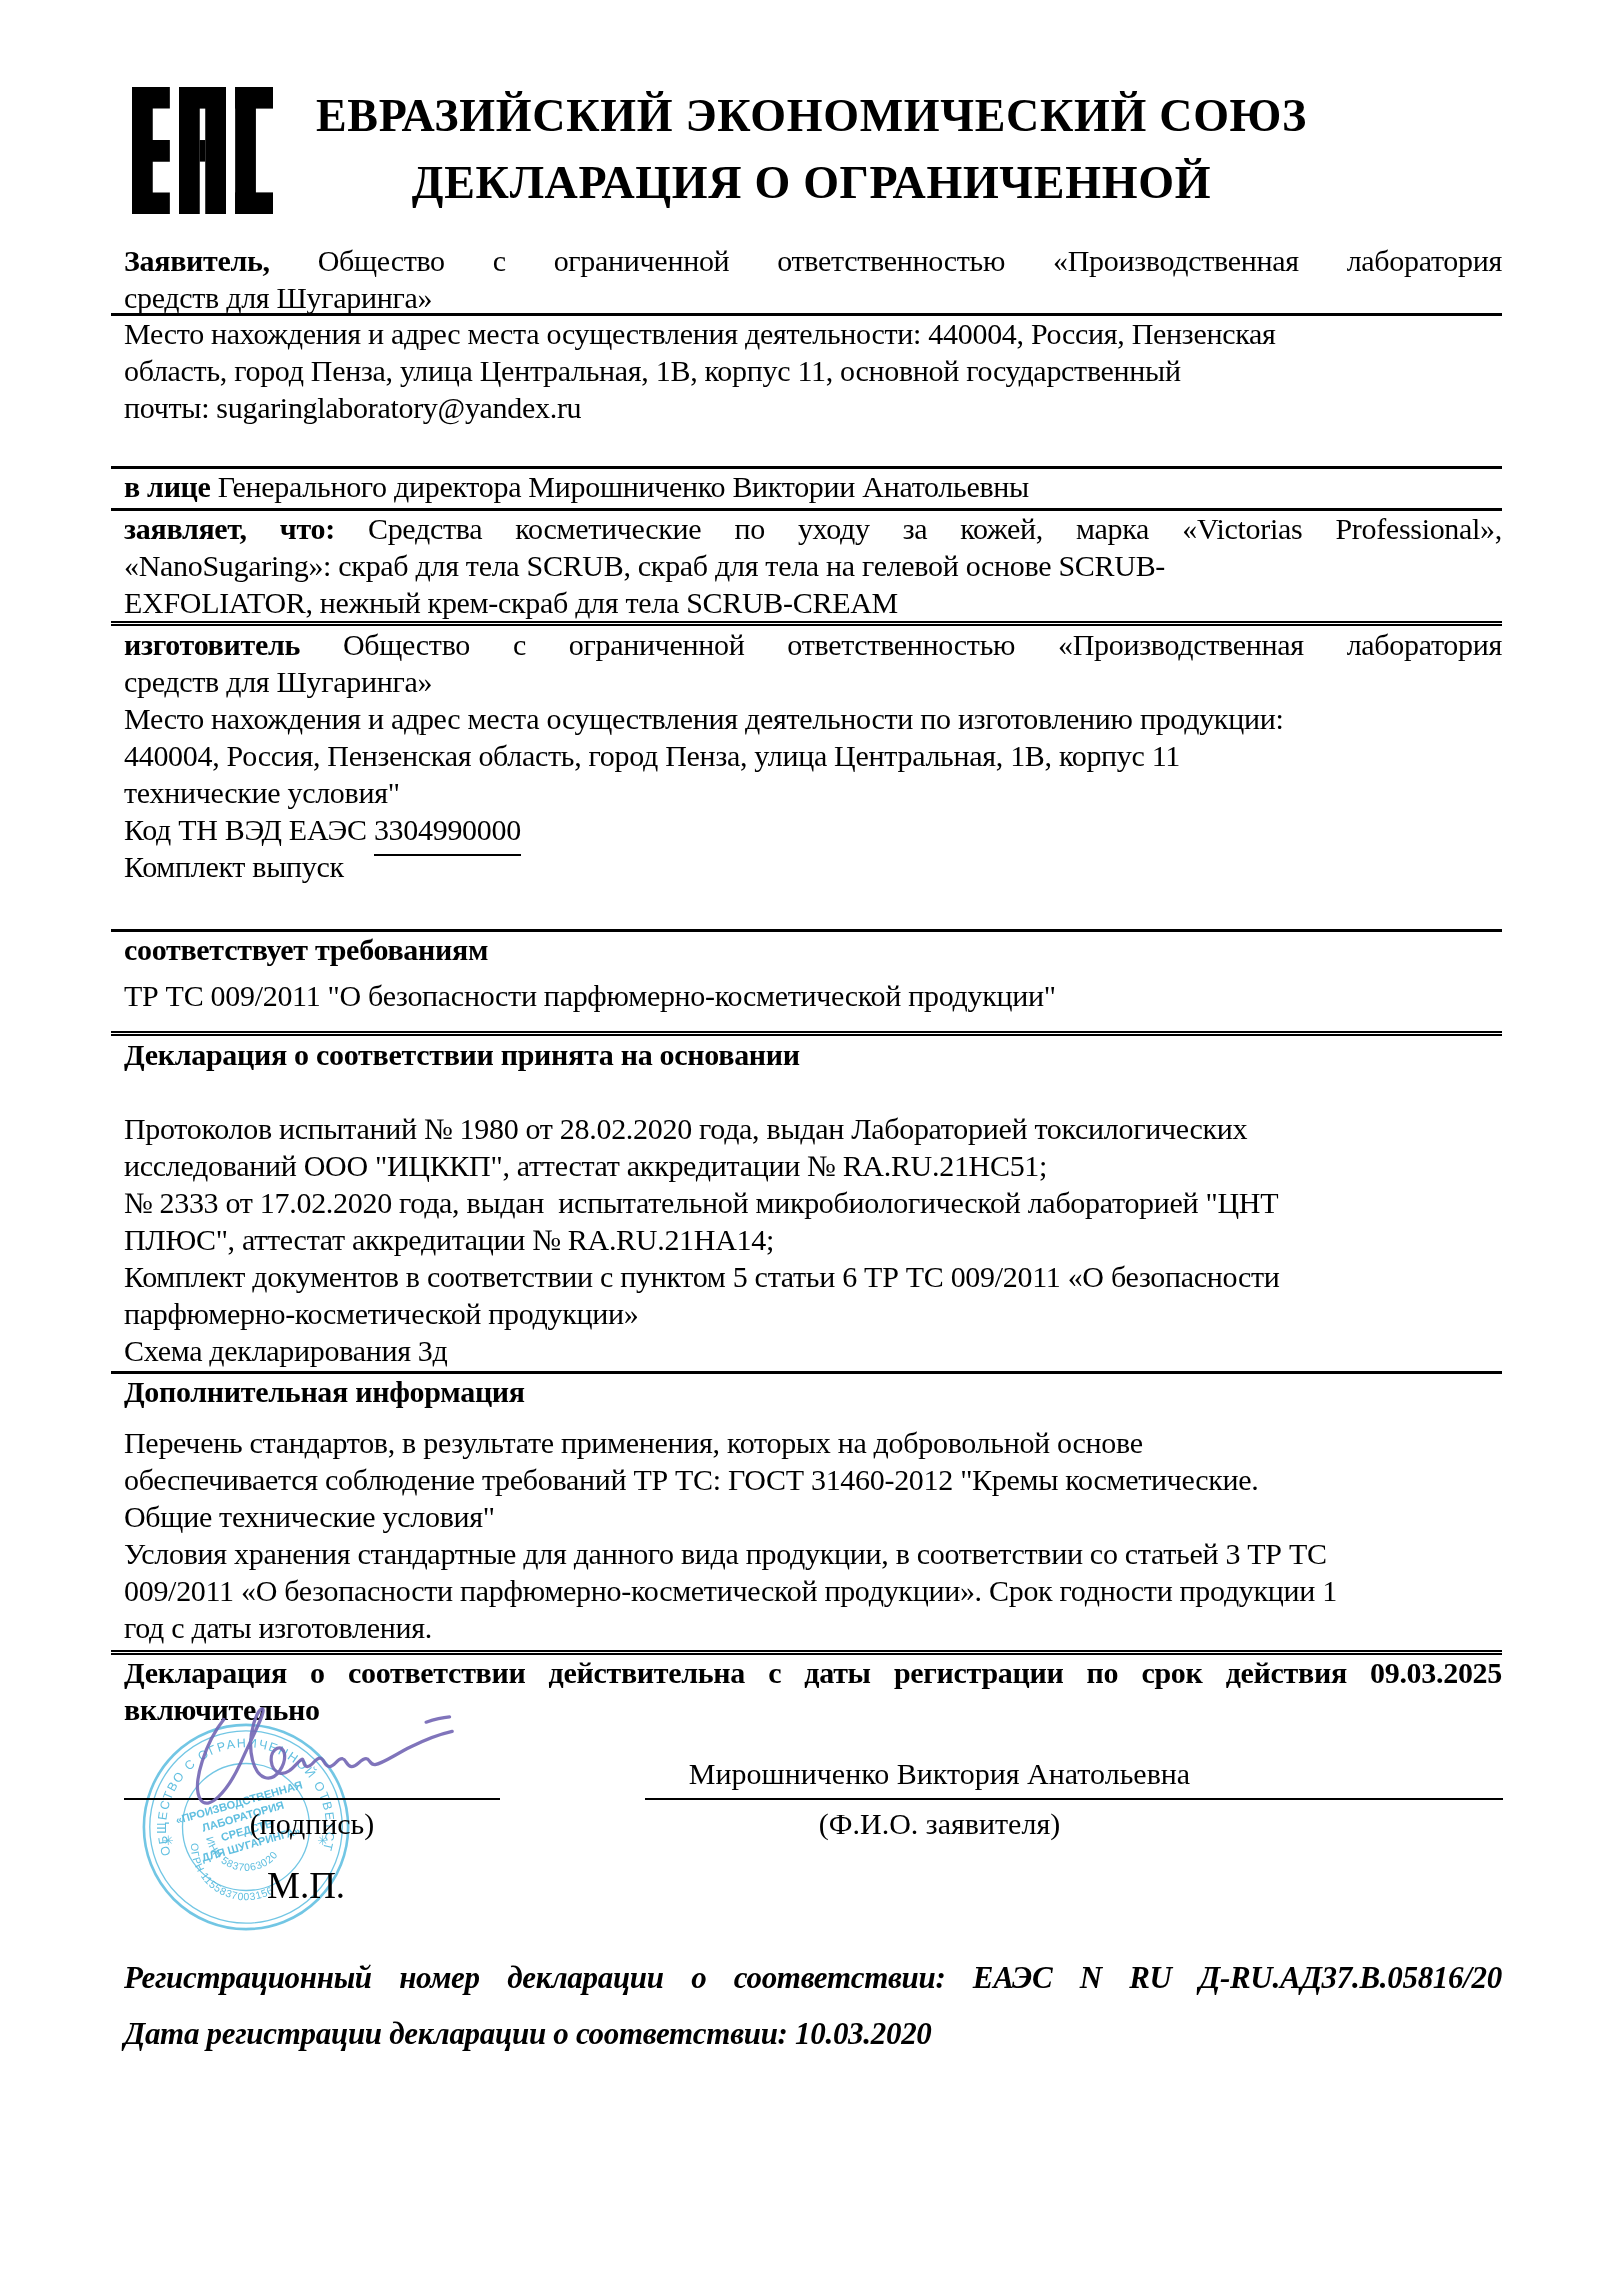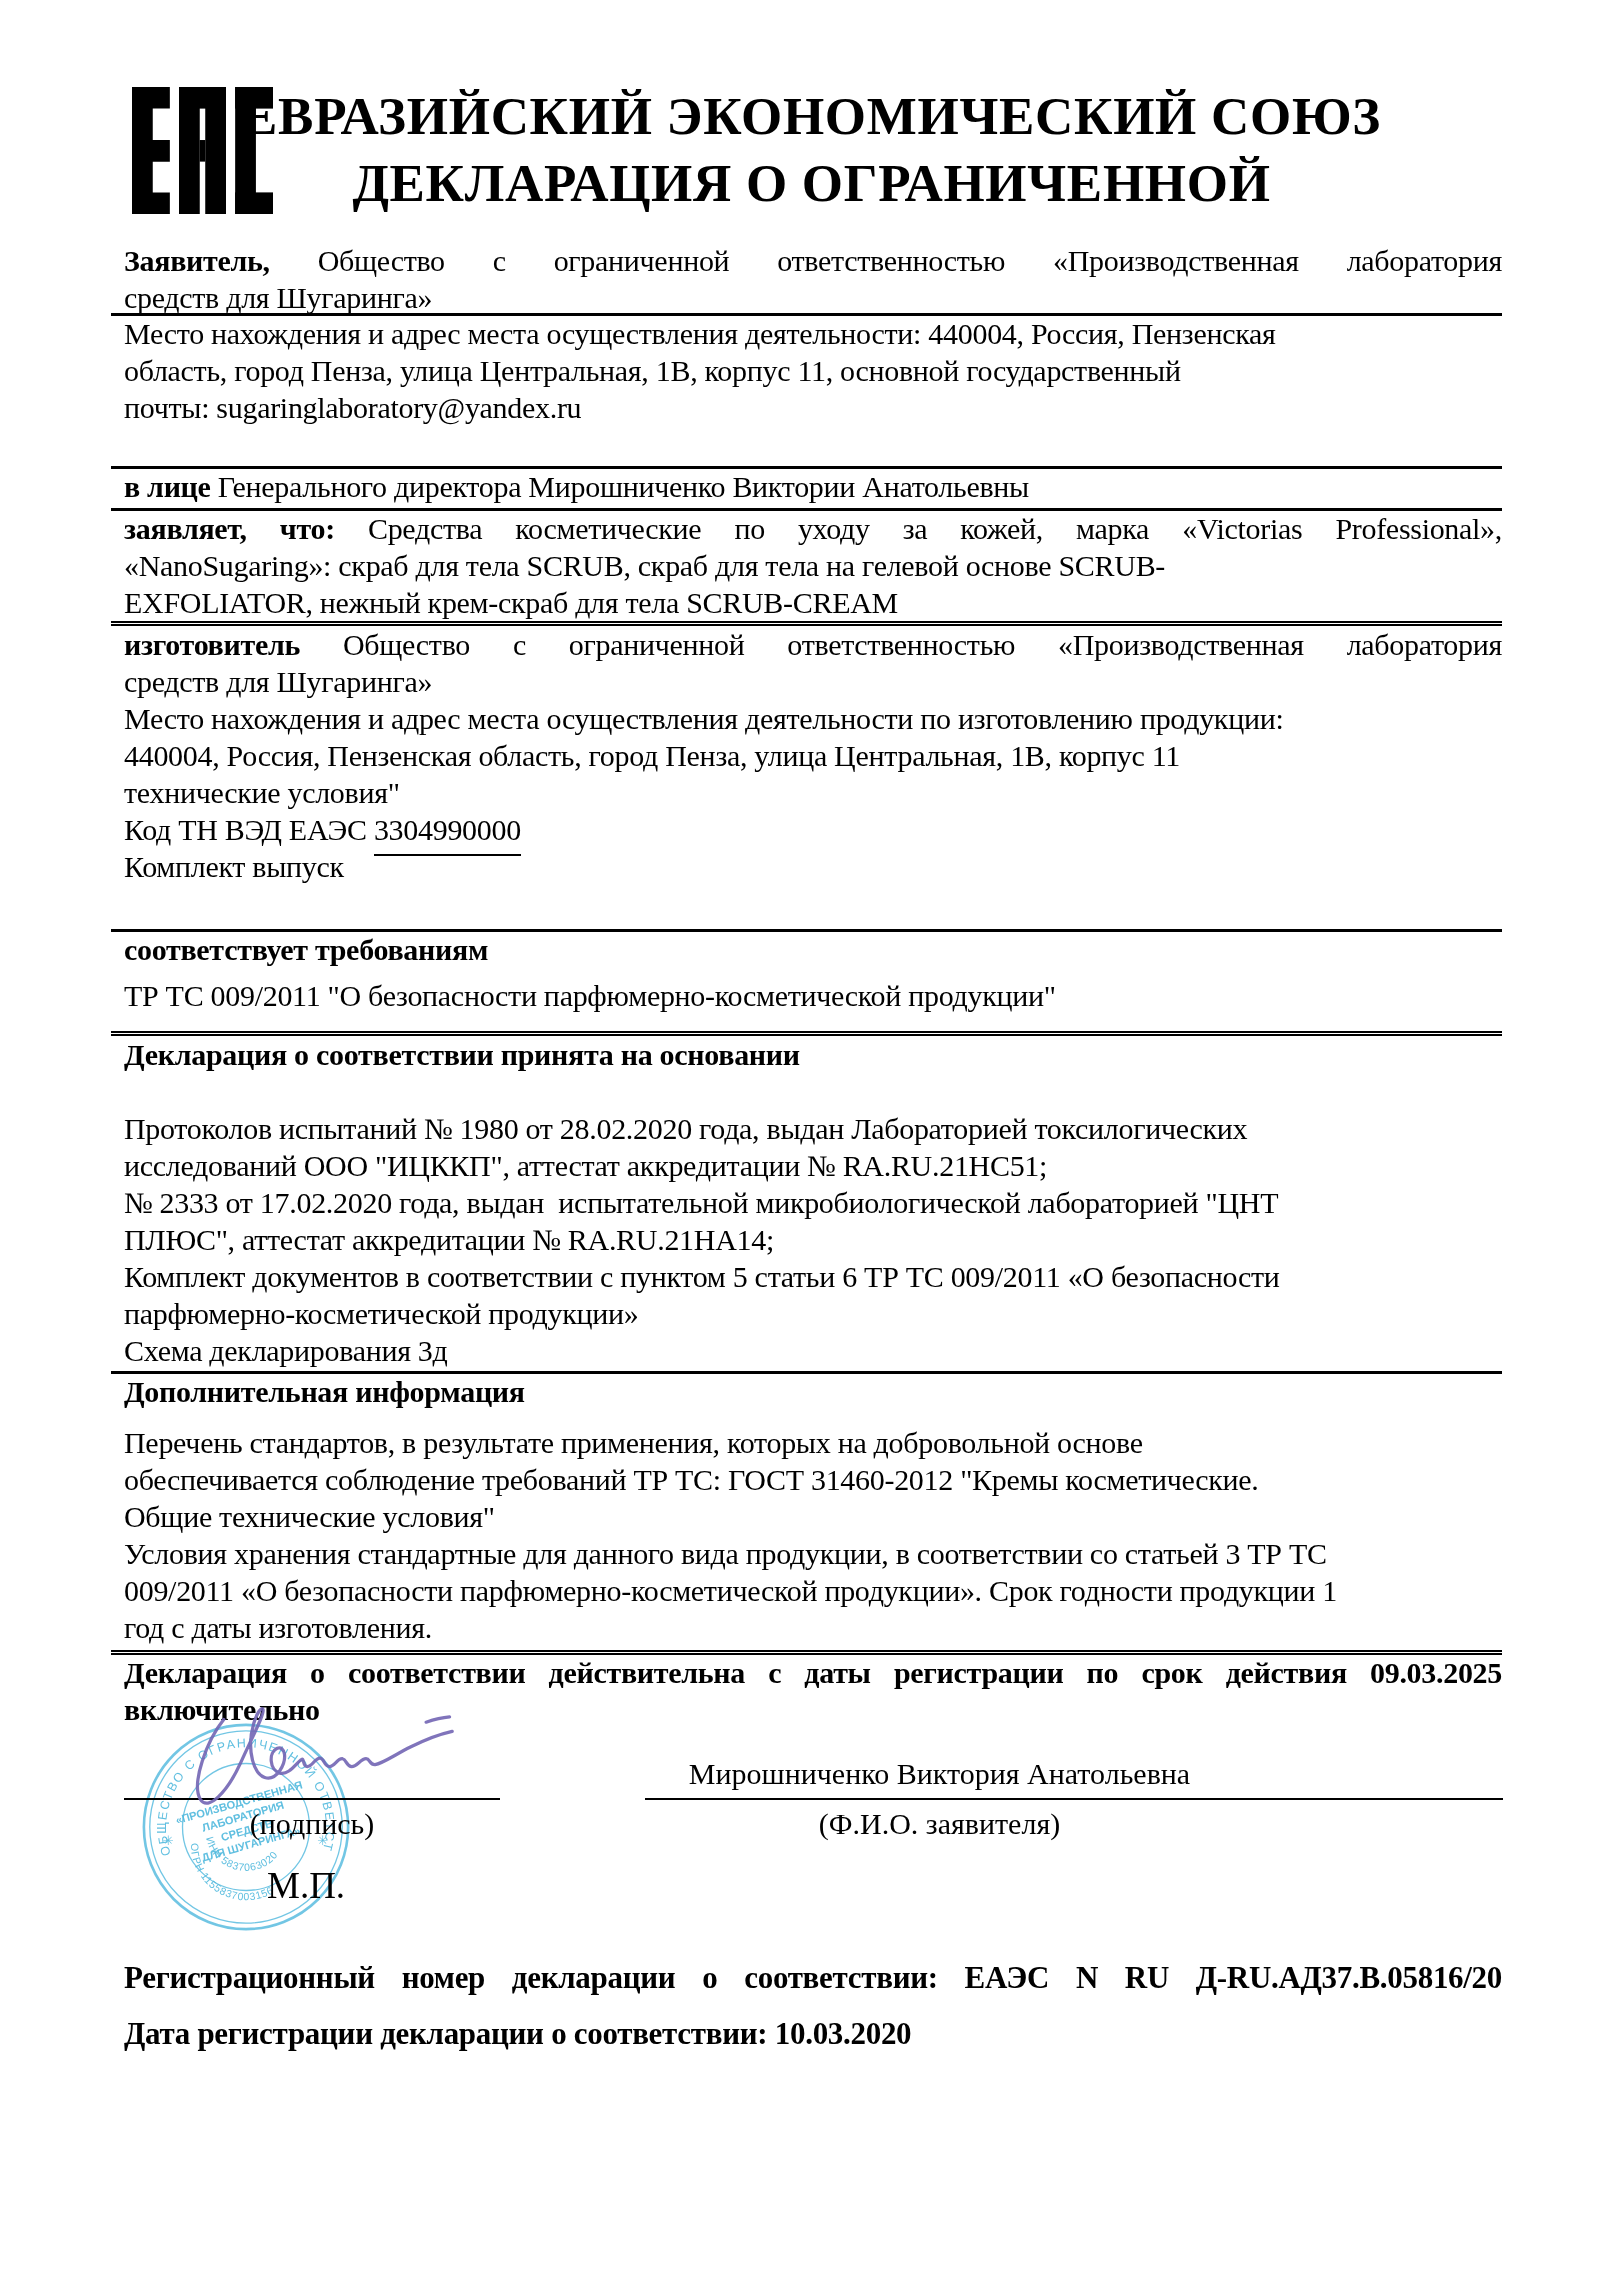--- a/index.html
+++ b/index.html
@@ -9,30 +9,30 @@
   }
   .blk{position:absolute;left:124px;width:1378px;}
   .ln{font-size:30px;line-height:37px;letter-spacing:-0.3px;white-space:pre;}
   .jl{white-space:normal;text-align:justify;text-align-last:justify;}
   .b{font-weight:bold;}
   .u{border-bottom:2.6px solid #000;padding-bottom:8px;}
   .rule{position:absolute;left:111px;width:1391px;height:2.6px;background:#000;}
   .rule.dbl{height:1.3px;background:#fff;border-top:2px solid #000;border-bottom:2px solid #000;}
   .sp{width:100%;}
   .doc-header{position:absolute;left:0;right:0;top:92px;text-align:center;font-weight:bold;}
-  .title{font-size:53px;line-height:48px;letter-spacing:0.7px;}
+  .title{font-size:46px;line-height:48px;letter-spacing:0.7px;}
   .t2{margin-top:19px;}
   .eac-logo{position:absolute;left:132px;top:87px;width:141px;height:127px;}
   .sigline{position:absolute;height:0;border-top:2.6px solid #000;z-index:2;}
   .cap{position:absolute;text-align:center;font-size:30px;line-height:37px;z-index:2;}
   .name{position:absolute;text-align:center;font-size:30px;line-height:37px;z-index:2;}
   .mp{position:absolute;left:267px;top:1864px;font-size:37px;z-index:2;}
   .stamp{position:absolute;left:138px;top:1719px;width:216px;height:216px;z-index:1;}
   .signature{position:absolute;left:167px;top:1700px;width:308px;height:124px;z-index:3;}
-  .regline{font-size:31px;}
+  .regline{font-size:31px;font-style:italic;}
 </style>
 </head>
 <body>
 
 <svg class="eac-logo" viewBox="0 0 231 194" preserveAspectRatio="none">
   <g fill="#000">
     <path d="M0 0 H62 V33 H34 V81 H62 V114 H34 V161 H62 V194 H0 Z"></path>
     <rect x="77" y="0" width="34" height="194"></rect>
     <rect x="120" y="0" width="34" height="194"></rect>
     <rect x="77" y="0" width="77" height="33"></rect>

